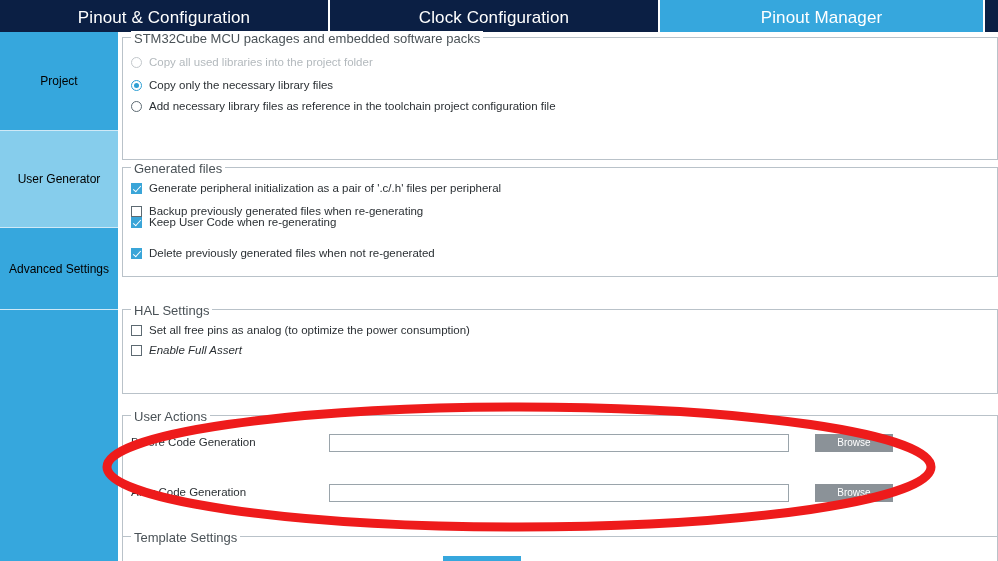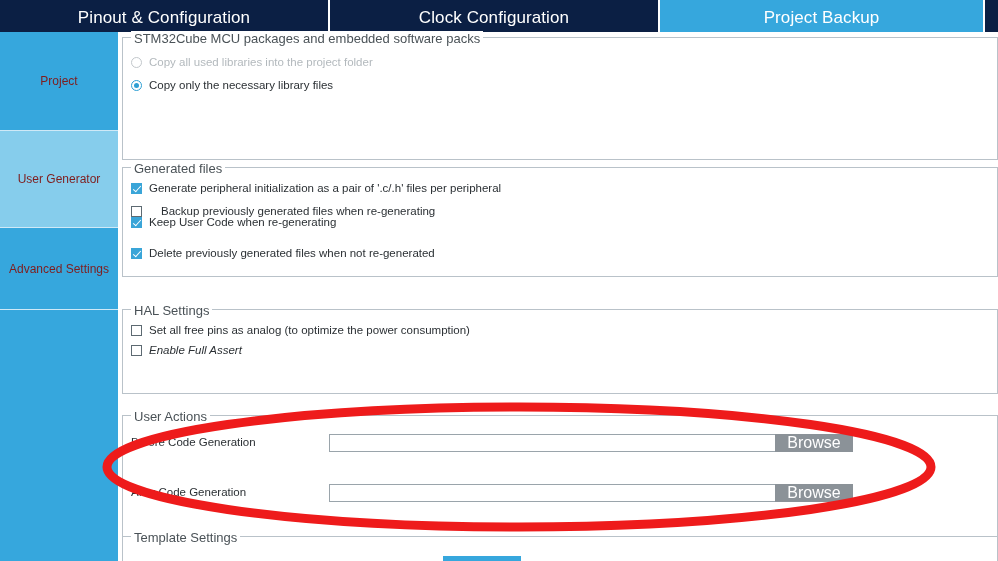--- a/index.html
+++ b/index.html
@@ -43,21 +43,21 @@
 
   
   .sidebar {
     position: absolute; left: 0; top: 32px;
     width: 118px; height: 529px;
     background: #36a7dd;
   }
   .side-item {
     width: 118px;
     display: flex; align-items: center; justify-content: center;
-    color: #7f1d1d;
+    color: #000000;
     font-size: 12px;
     cursor: pointer;
     user-select: none;
     background: #36a7dd;
     border-bottom: 1px solid #cfe9f7;
     white-space: nowrap;
   }
   .side-item.s1 { height: 99px; }
   .side-item.s2 { height: 97px; background: #86cdec; }
   .side-item.s3 { height: 82px; }
@@ -156,26 +156,26 @@
     width: 460px; height: 18px;
     border: 1px solid #9aa4ab;
     background: #ffffff;
     font-size: 11.5px;
     color: #2b3034;
     padding: 0 4px;
     font-family: "Liberation Sans", sans-serif;
     outline: none;
   }
   .browse-btn {
-    position: absolute; left: 652px; top: 0;
+    position: absolute; left: 692px; top: 0;
     width: 78px; height: 18px;
     background: #8b9298;
     border: none;
     color: #ffffff;
-    font-size: 16px;
+    font-size: 10px;
     font-family: "Liberation Sans", sans-serif;
     cursor: pointer;
     line-height: 18px;
     text-align: center;
   }
 
   
   .tmpl-label {
     position: absolute; left: 8px; top: 22px;
     font-size: 11.5px; color: #2b3034;
@@ -209,21 +209,21 @@
 <div id="app">
 
   <div class="tabbar">
     <div class="tab t1">
       <span>Pinout &amp; Configuration</span>
     </div>
     <div class="tab t2">
       <span>Clock Configuration</span>
     </div>
     <div class="tab t3">
-      <span>Project Backup</span>
+      <span>Pinout Manager</span>
     </div>
     <div class="tab t4">
       <span></span>
     </div>
   </div>
   <div class="tabstrip"></div>
 
   <div class="sidebar">
     <div class="side-item s1">
       <span>Project</span>
@@ -245,30 +245,34 @@
       <div class="group-title">STM32Cube MCU packages and embedded software packs</div>
 
       <div class="opt-row disabled" style="top:18px;">
         <span class="radio"></span>
         <span>Copy all used libraries into the project folder</span>
       </div>
       <div class="opt-row" style="top:41px;">
         <span class="radio checked"></span>
         <span>Copy only the necessary library files</span>
       </div>
+      <div class="opt-row" style="top:62px;">
+        <span class="radio"></span>
+        <span>Add necessary library files as reference in the toolchain project configuration file</span>
+      </div>
     </div>
 
     <div class="group g-genfiles">
       <div class="group-title">Generated files</div>
 
       <div class="opt-row" style="top:14px;">
         <span class="cb checked"></span>
         <span>Generate peripheral initialization as a pair of '.c/.h' files per peripheral</span>
       </div>
-      <div class="opt-row" style="top:37px;gap:12px;">
+      <div class="opt-row" style="top:37px;">
         <span class="cb"></span>
         <span>Backup previously generated files when re-generating</span>
       </div>
       <div class="opt-row" style="top:48px;">
         <span class="cb checked"></span>
         <span>Keep User Code when re-generating</span>
       </div>
       <div class="opt-row" style="top:79px;">
         <span class="cb checked"></span>
         <span>Delete previously generated files when not re-generated</span>

